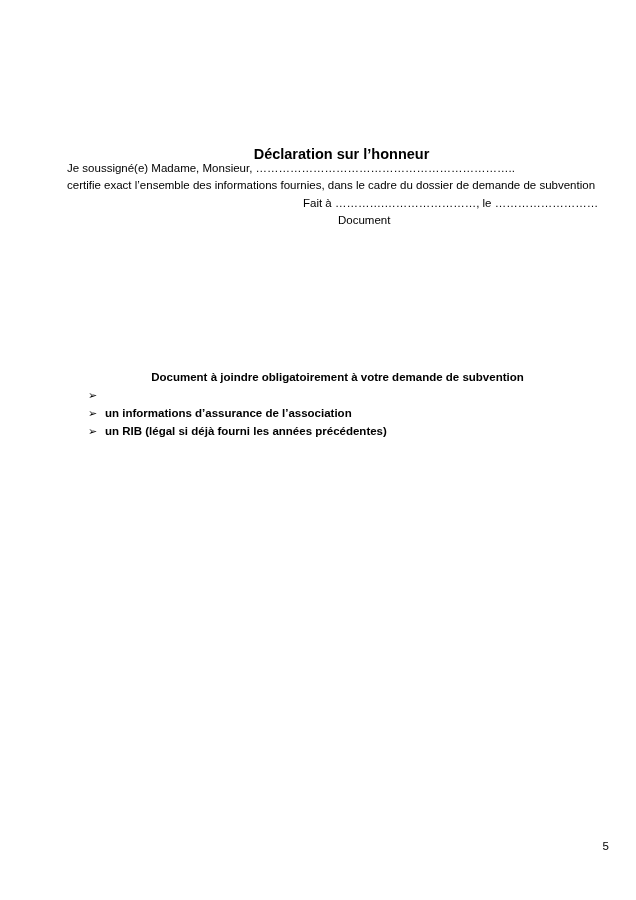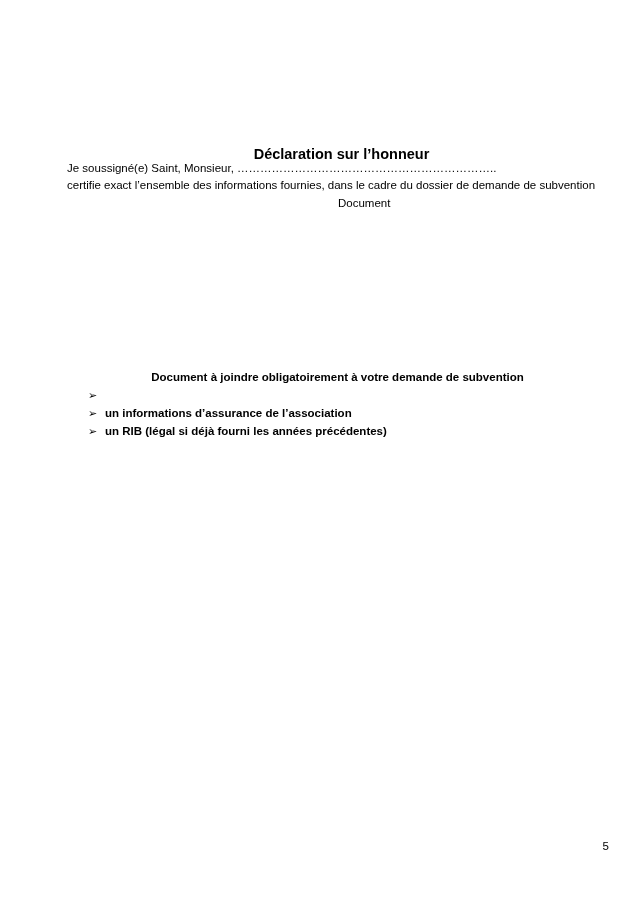--- a/index.html
+++ b/index.html
@@ -90,22 +90,23 @@
   }
 </style>
 </head>
 <body>
 
 <div class="page">
 
   <h1 class="doc-title">Déclaration sur l’honneur</h1>
 
   <div class="declaration-body">
-    <div class="line">Je soussigné(e) Saint, Monsieur, …………………………………………………………..</div>
+    <div class="line">Je soussigné(e) Madame, Monsieur, …………………………………………………………..</div>
     <div class="line">certifie exact l’ensemble des informations fournies, dans le cadre du dossier de demande de subvention</div>
+    <div class="line fait">Fait à ………….……………………, le ………………………</div>
     <div class="line signature">Document</div>
   </div>
 
   <div class="attachments">
     <div class="heading">Document à joindre obligatoirement à votre demande de subvention</div>
     <ul>
       <li>
         <span class="arrow">➢</span>
       </li>
       <li>

